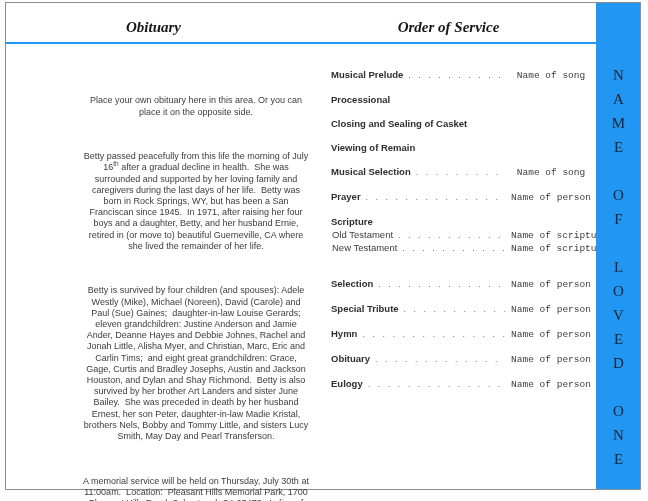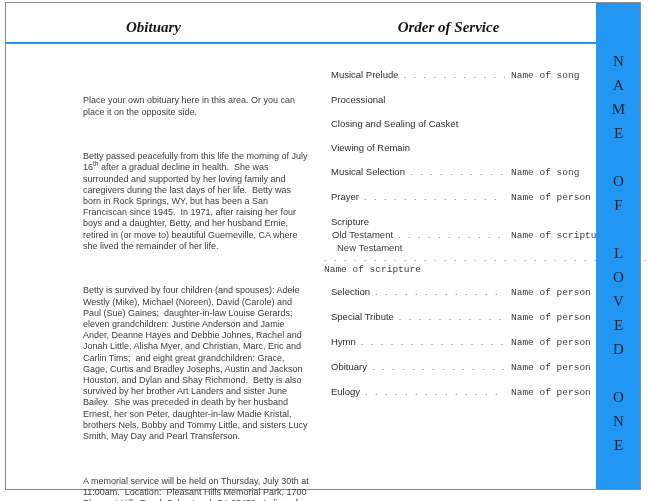--- a/index.html
+++ b/index.html
@@ -14,20 +14,21 @@
     background: #ffffff;
     font-family: "Liberation Sans", sans-serif;
     overflow: hidden;
   }
   .page {
     position: absolute;
     left: 5px; top: 2px;
     width: 636px; height: 488px;
     background: #ffffff;
     border: 1px solid #8d8d8d;
+    text-align: center;
   }
   
   .side-band {
     position: absolute;
     top: 0; right: 0;
     width: 44px; height: 100%;
     background: var(--accent);
     display: flex;
     justify-content: center;
   }
@@ -81,39 +82,39 @@
     width: 272px;
     font-size: 9.5px;
     color: var(--text);
   }
   .svc-row {
     display: flex;
     align-items: baseline;
     line-height: 11px;
     margin-bottom: 13px;
   }
-  .svc-label { font-weight: normal; color: #2e2e2e; white-space: nowrap; padding-left: 12px; }
+  .svc-label { font-weight: bold; color: #2e2e2e; white-space: nowrap; padding-left: 12px; }
   .svc-suffix { margin-left: 3px; white-space: nowrap; }
   .dots {
     flex: 1;
     overflow: hidden;
     white-space: nowrap;
     margin: 0 6px 0 5px;
     color: #6e6e6e;
     letter-spacing: 2.5px;
     font-size: 9px;
   }
   .dots::after {
     content: ". . . . . . . . . . . . . . . . . . . . . . . . . . . . . . . . . . . . . . . . . . . . . . . . . .";
   }
   .svc-value { width: 80px; flex: none; white-space: nowrap; font-family: Liberation Mono, monospace; }
   .svc-row.header-only { margin-bottom: 2px; }
   .svc-row.sub { margin-bottom: 1px; }
   .svc-row.sub .svc-label { font-weight: normal; padding-left: 13px; color: var(--text); }
-  .svc-row.sub-last { margin-bottom: 11px; flex-direction: column; }
+  .svc-row.sub-last { margin-bottom: 24px; }
 </style>
 </head>
 <body>
 
 <div class="page">
 
   <div class="header-band">
     <div class="header-cell">Obituary</div>
     <div class="header-cell">Order of Service</div>
   </div>

